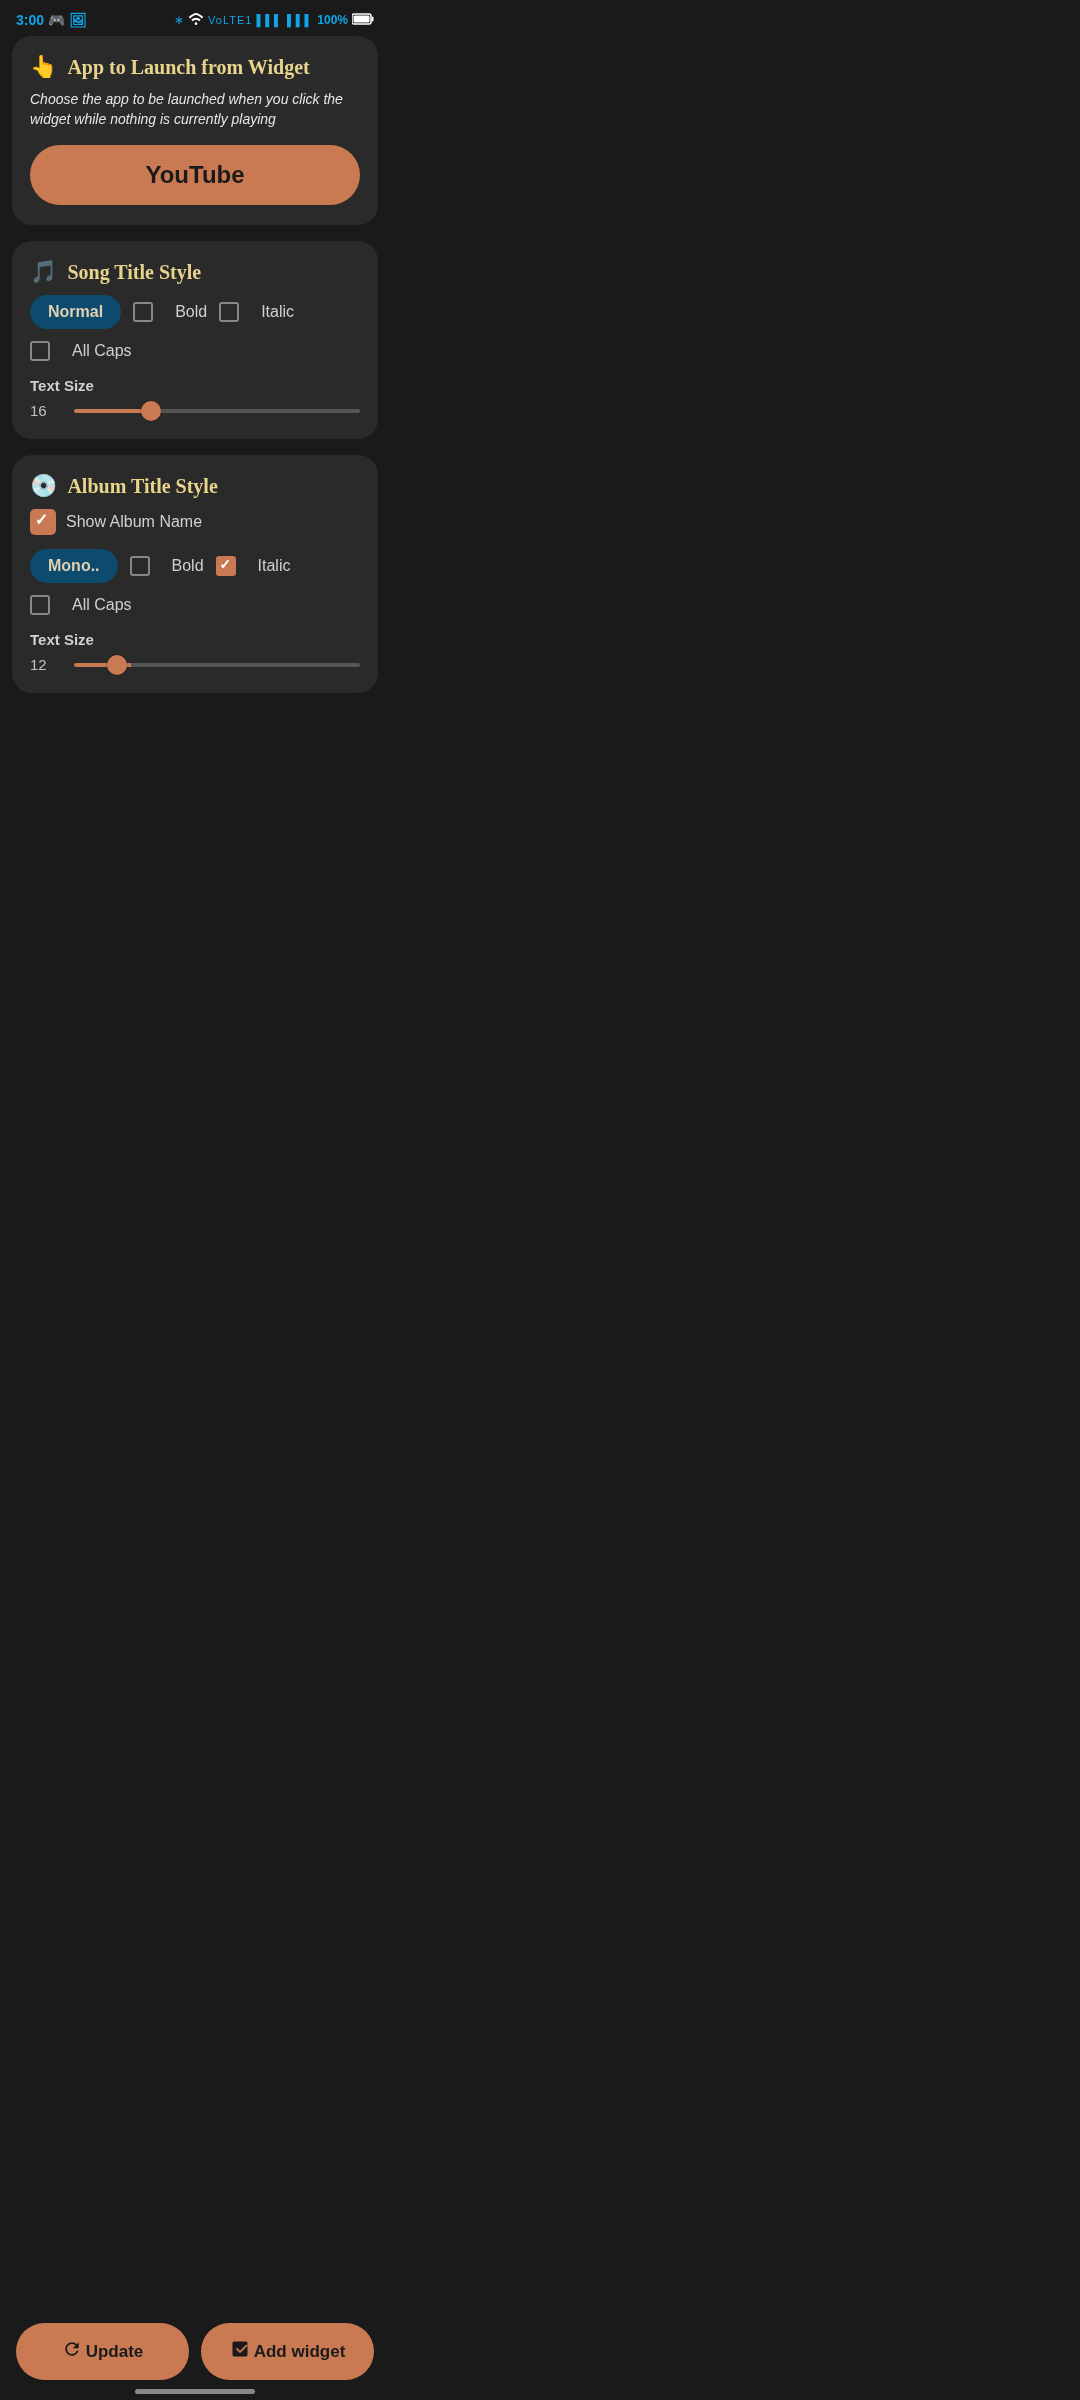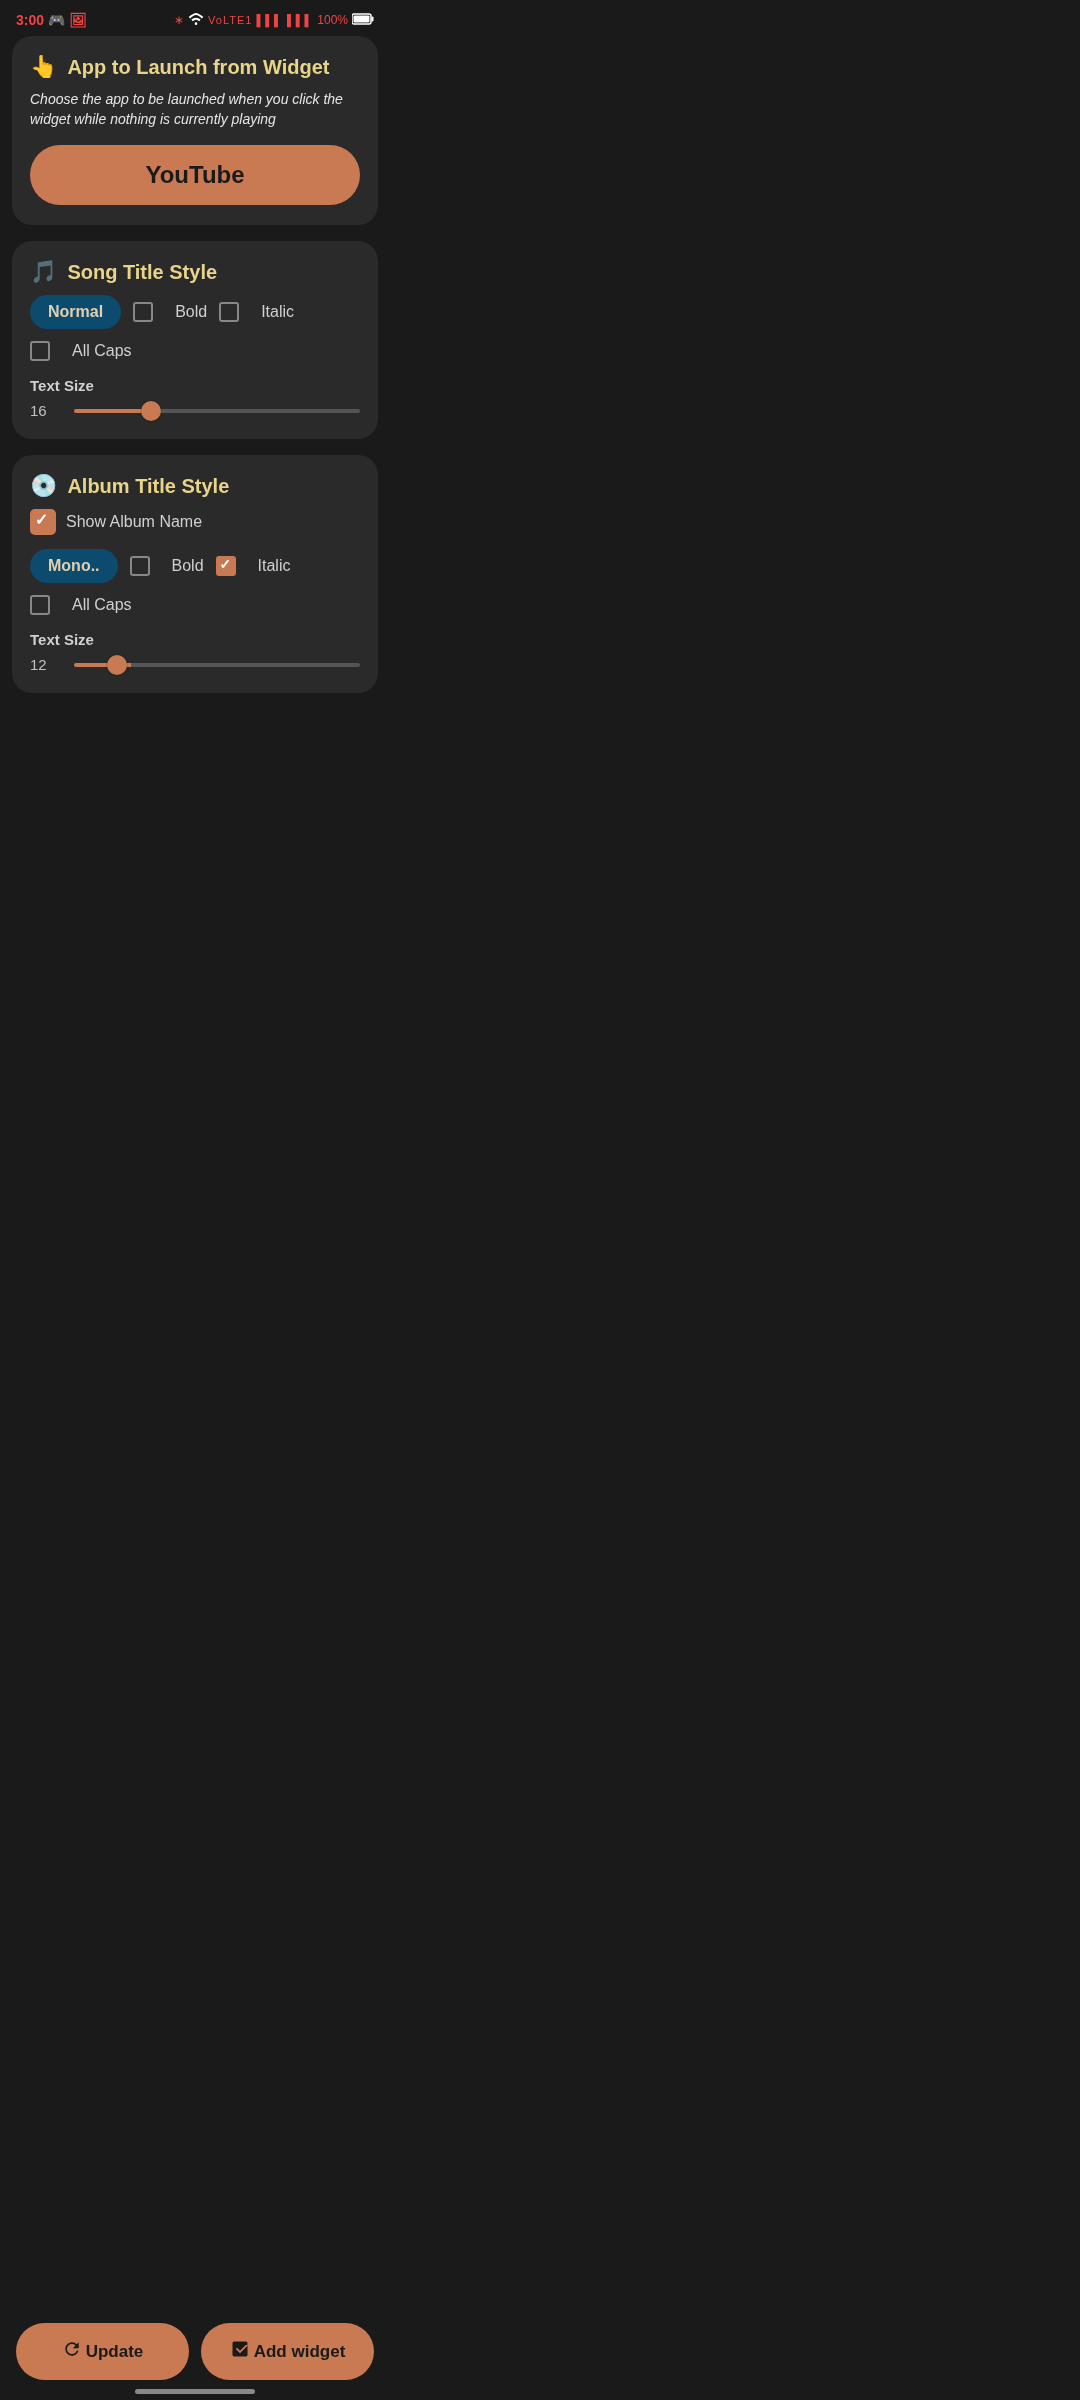--- a/index.html
+++ b/index.html
@@ -14,21 +14,21 @@
       position: relative;
       overflow-x: hidden;
     }
 
     .status-bar {
       display: flex;
       justify-content: space-between;
       align-items: center;
       padding: 8px 16px 4px;
       font-size: 13px;
-      color: #ef4444;
+      color: #0ea5e9;
       height: 36px;
     }
 
     .status-left { font-weight: 600; font-size: 14px; display: flex; align-items: center; gap: 4px; }
     .status-right { display: flex; align-items: center; gap: 4px; font-size: 12px; }
 
     .page-title {
       font-size: 34px;
       font-weight: 400;
       color: #c0c0c0;
@@ -46,20 +46,21 @@
       display: flex;
       align-items: center;
       gap: 10px;
       margin-bottom: 10px;
     }
 
     .card-title {
       font-size: 20px;
       font-weight: 700;
       color: #e8d48a;
+      font-family: Liberation Serif, serif;
     }
 
     .card-desc {
       font-size: 14px;
       color: #e5e5e5;
       line-height: 1.4;
       margin-bottom: 16px;
       font-style: italic;
     }
 
@@ -274,21 +275,21 @@
   <div class="status-right">
     <span>∗</span>
     <span>
       <svg width="16" height="14" viewBox="0 0 24 20" fill="white">
         <path d="M1 7C5.4 2.8 10.4 1 12 1s6.6 1.8 11 6l-2.2 2.2C17.4 5.8 14.8 4 12 4s-5.4 1.8-8.8 5.2L1 7z"></path>
         <path d="M5 11c1.9-2 4.2-3 7-3s5.1 1 7 3l-2.2 2.2C15.3 11.8 13.7 11 12 11s-3.3.8-4.8 2.2L5 11z"></path>
         <circle cx="12" cy="17" r="2"></circle>
       </svg>
     </span>
     <span style="font-size:11px; letter-spacing:1px;">VoLTE1 ▌▌▌ ▌▌▌</span>
-    <span style="font-weight:400;">100%</span>
+    <span style="font-weight:700;">100%</span>
     <span>
       <svg width="22" height="12" viewBox="0 0 22 12">
         <rect x="0" y="1" width="19" height="10" rx="2" fill="none" stroke="white" stroke-width="1.5"></rect>
         <rect x="19.5" y="3.5" width="2" height="5" rx="1" fill="white"></rect>
         <rect x="1.5" y="2.5" width="16" height="7" rx="1" fill="white"></rect>
       </svg>
     </span>
   </div>
 </div>
 

